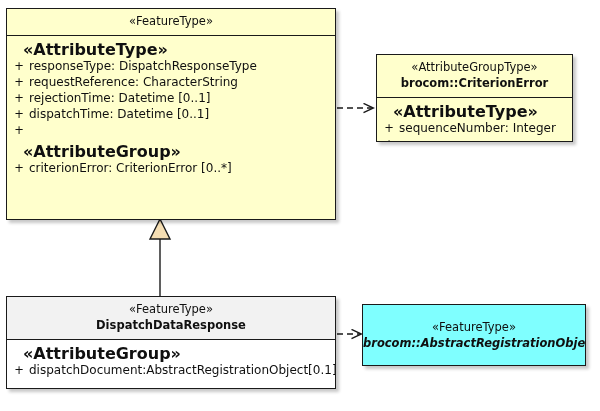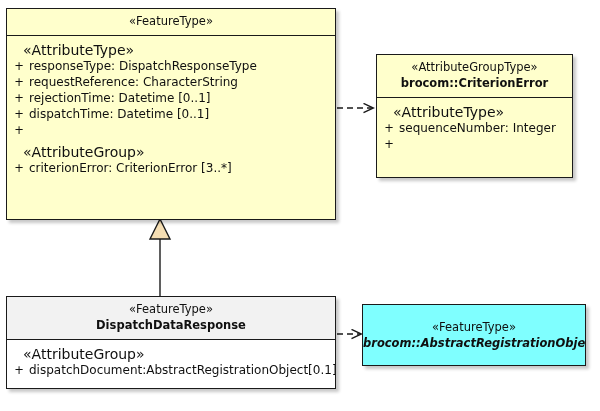--- a/index.html
+++ b/index.html
@@ -54,25 +54,26 @@
     color: #101010;
     line-height: 16px;
     white-space: nowrap;
   }
   .classname.abstract {
     font-style: italic;
   }
 
   
   .sect-label {
-    font-size: 14px;
+    font-size: 16px;
     color: #101010;
     line-height: 16px;
     padding-left: 14px;
     white-space: nowrap;
+    font-weight: bold;
   }
 
   
   .attr-row {
     display: flex;
     align-items: baseline;
     line-height: 16px;
     white-space: nowrap;
   }
   .attr-vis {
@@ -156,27 +157,27 @@
         <span class="attr-text">dispatchTime: Datetime [0..1]</span>
       </div>
       <div class="attr-row">
         <span class="attr-vis">+</span>
       </div>
 
       <div class="sect-label" style="margin-top:6px;">«AttributeGroup»</div>
 
       <div class="attr-row">
         <span class="attr-vis">+</span>
-        <span class="attr-text">criterionError: CriterionError [3..*]</span>
-      </div>
-
-    </div>
-  </div>
-
-  <div class="uml-class fill-yellow" style="left:376px; top:50px; width:197px; height:124px;">
+        <span class="attr-text">criterionError: CriterionError [0..*]</span>
+      </div>
+
+    </div>
+  </div>
+
+  <div class="uml-class fill-yellow" style="left:376px; top:50px; width:197px; height:88px;">
     <div class="uml-header">
       <div class="stereotype">«AttributeGroupType»</div>
       <div class="classname">brocom::CriterionError</div>
     </div>
     <div class="uml-body">
       <div class="sect-label">«AttributeType»</div>
       <div class="attr-row">
         <span class="attr-vis">+</span>
         <span class="attr-text">sequenceNumber: Integer</span>
       </div>

